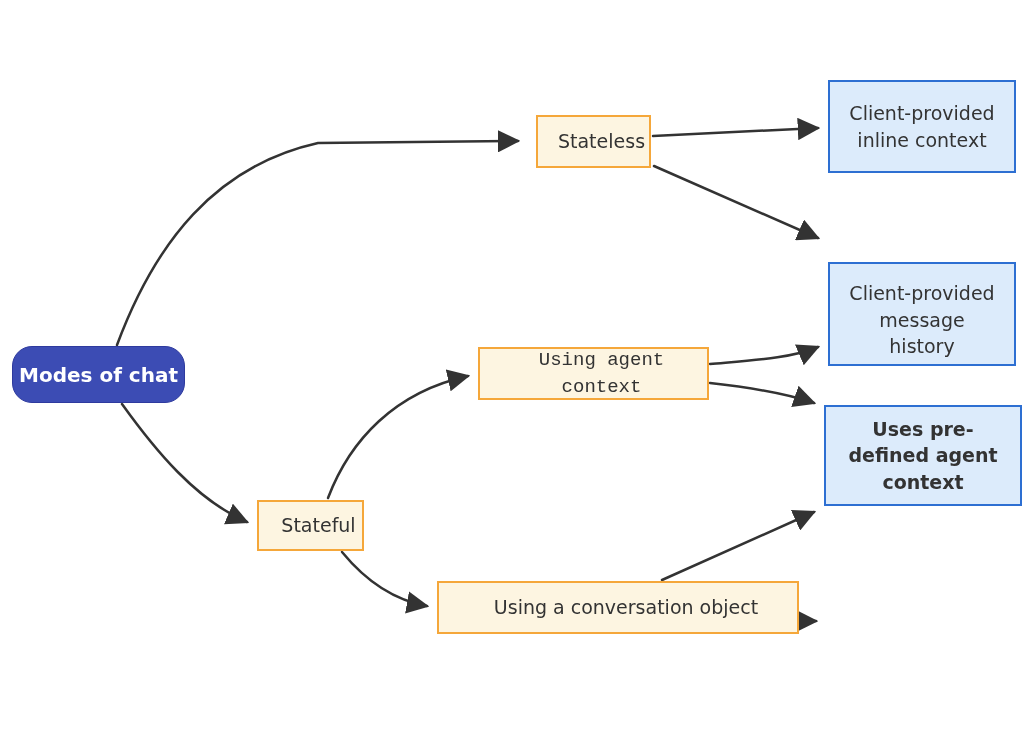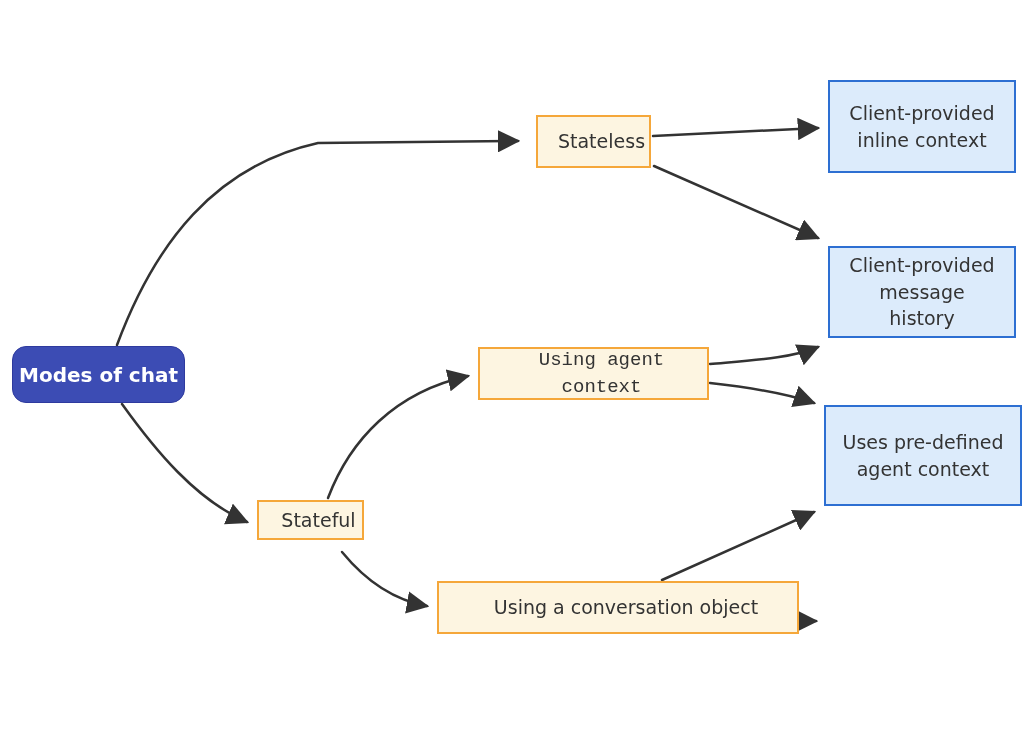--- a/index.html
+++ b/index.html
@@ -15,33 +15,33 @@
     position:relative;overflow:hidden;
   }
   .canvas{position:absolute;left:0;top:0;width:1034px;height:750px;}
   svg.edges{position:absolute;left:0;top:0;width:1034px;height:750px;z-index:1;}
   .node{
     position:absolute;z-index:2;display:flex;align-items:center;justify-content:center;
     text-align:center;color:var(--node-text);font-size:19px;line-height:1.4;
   }
   .node-root{
     background:var(--root-fill);border:1.5px solid var(--root-border);
-    border-radius:14px;color:var(--root-text);font-weight:bold;font-size:20px;
+    border-radius:20px;color:var(--root-text);font-weight:bold;font-size:20px;
   }
   .node-cat{background:var(--cat-fill);border:2px solid var(--cat-border);padding-left:16px;}
   .node-leaf{background:var(--leaf-fill);border:2px solid var(--leaf-border);padding:4px 15px;}
   
   #n-modes   {left:12px;  top:346px; width:173px; height:57px;}
   #n-stateless{left:536px;top:115px; width:115px; height:53px;}
-  #n-stateful{left:257px; top:500px; width:107px; height:40px;}
+  #n-stateful{left:257px; top:500px; width:107px; height:51px;}
   #n-agentctx{left:478px; top:347px; width:231px; height:53px;font-family:Liberation Mono, monospace;}
   #n-convobj {left:437px; top:581px; width:362px; height:53px;}
   #n-inline  {left:828px; top:80px;  width:188px; height:93px;}
-  #n-msghist {left:828px; top:246px; width:188px; height:92px;align-items:flex-end;}
-  #n-predef  {left:824px; top:405px; width:198px; height:101px;}
+  #n-msghist {left:828px; top:262px; width:188px; height:104px;align-items:flex-end;}
+  #n-predef  {left:824px; top:405px; width:198px; height:101px;font-weight:bold;}
   #n-stored  {left:827px; top:577px; width:189px; height:91px;}
 </style>
 </head>
 <body>
 
 <div class="canvas">
 
   <svg class="edges" viewBox="0 0 1034 750" xmlns="http://www.w3.org/2000/svg">
     <defs>
       <marker id="arrow" viewBox="0 0 10 10" refX="9" refY="5" markerWidth="9" markerHeight="9" orient="auto-start-reverse">

